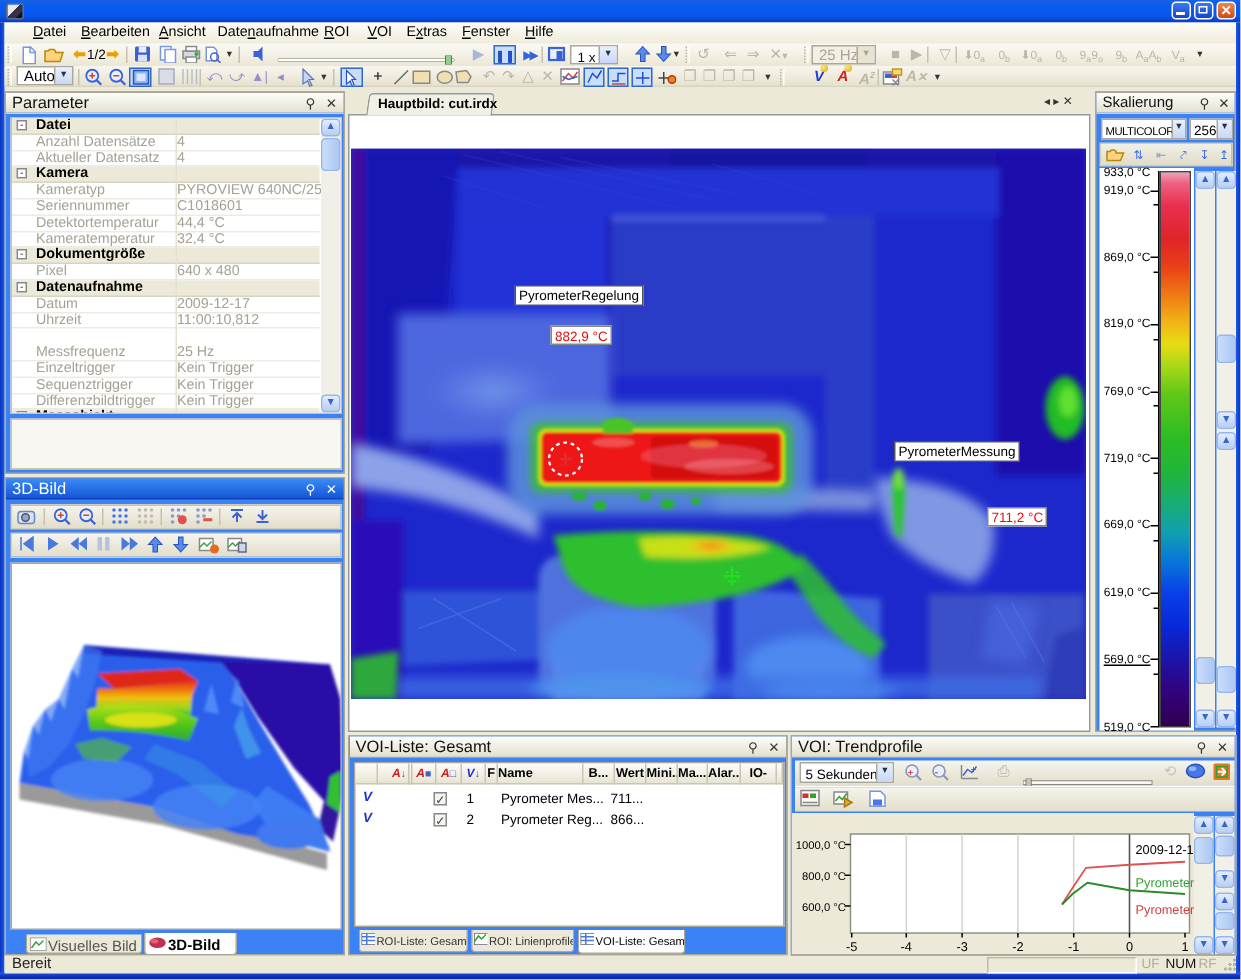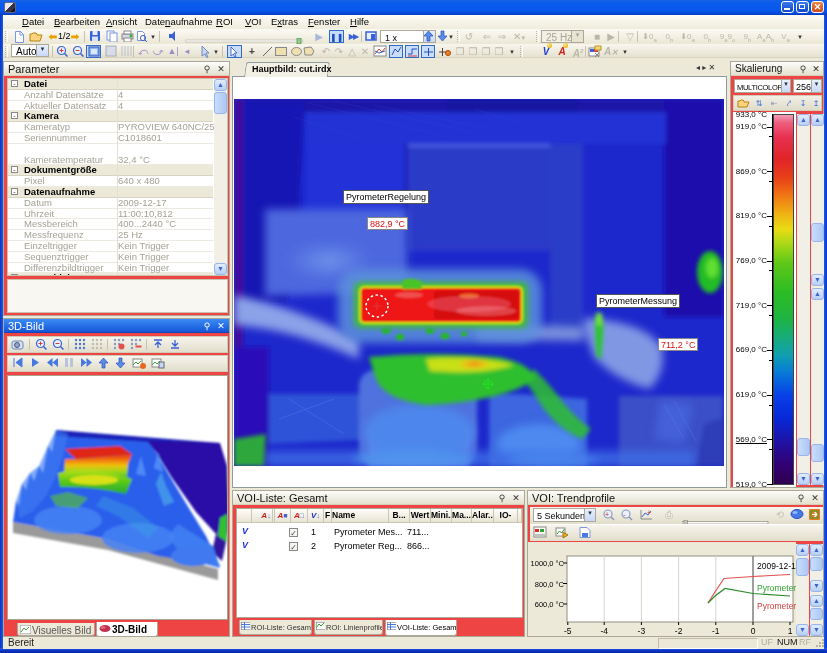--- a/index.html
+++ b/index.html
@@ -19,21 +19,21 @@
 #menubar span{position:absolute;top:1px;}
 #menubar u{text-decoration:underline;}
 #tb1{left:3px;top:29px;width:821px;height:15px;background:linear-gradient(180deg,#FBFAF4,#EBE7D5);}
 #tb2{left:3px;top:44px;width:821px;height:14px;background:linear-gradient(180deg,#F8F6EE,#E6E2D0);border-bottom:1px solid #D8D4C0;}
 .grip{position:absolute;width:3px;height:11px;top:2px;border-left:1px dotted #b8b4a0;border-right:1px solid #fff;}
 .sep{position:absolute;width:1px;height:11px;top:2px;background:#C6C2AE;}
 .ti{position:absolute;top:1px;width:14px;height:13px;font-size:10px;line-height:13px;text-align:center;}
 .combo{position:absolute;background:#fff;border:1px solid #ACA899;font-size:10px;color:#000;}
 .combo .da{position:absolute;right:0;top:0;bottom:0;width:12px;background:linear-gradient(180deg,#EAF0FC,#C8D8F8);border-left:1px solid #ACA899;color:#234;font-size:7px;text-align:center;}
 
-.panel{position:absolute;border:1px solid #ACA899;background:#ef4444;}
+.panel{position:absolute;border:1px solid #ACA899;background:#3b82f6;}
 .ptitle{position:absolute;left:0;top:0;right:0;height:14px;background:linear-gradient(180deg,#FDFDFB,#E4E1CE);border-bottom:1px solid #D4D0BC;font-size:11px;color:#111;padding-left:4px;line-height:14px;}
 .ptitle.blue{background:linear-gradient(180deg,#3B8BF5,#1556D8);color:#fff;border-bottom:1px solid #1243B8;}
 .pbtn{position:absolute;top:1px;width:12px;height:12px;font-size:9px;line-height:12px;text-align:center;color:#333;}
 .blue .pbtn{color:#fff;}
 
 .sb{position:absolute;background:#F2F0E6;}
 .sbtn{position:absolute;width:13px;height:12px;background:linear-gradient(180deg,#E2ECFE,#B8CEF2);border:1px solid #96B5EA;border-radius:3px;color:#3A66C8;font-size:7px;text-align:center;line-height:10px;}
 .sthumb{position:absolute;left:0px;width:13px;background:linear-gradient(90deg,#CADEFC,#ACC7F2);border:1px solid #96B5EA;border-radius:3px;}
 
 #statusbar{left:3px;top:637px;width:821px;height:12px;background:#ECE9D8;font-size:10px;color:#222;}
@@ -108,21 +108,21 @@
         <rect x="112" y="0" width="4" height="6" fill="#8FD08F" stroke="#3A7A3A" stroke-width="0.6"></rect>
       </svg></span>
 <span class="ti" style="left:309px;color:#A8B8D8;">▶</span>
 <span class="ti" style="left:326px;width:15px;border:1px solid #316AC5;background:#C9DCFA;color:#2050C8;font-size:8px;">❚❚</span>
 <span class="ti" style="left:343px;color:#3A62D8;font-size:8px;letter-spacing:-2px;">▶▶</span>
 <div class="sep" style="left:358px;"></div>
 <span class="ti" style="left:361px;"><svg width="12" height="12">
         <rect x="1" y="2" width="10" height="8" fill="#E8F0FF" stroke="#3A62D8" stroke-width="1.5"></rect>
         <rect x="6" y="4" width="4" height="6" fill="#3A62D8"></rect>
       </svg></span>
-<div class="combo" style="left:377px;top:1px;width:56px;height:13px;font-size:9px;padding-left:13px;">
+<div class="combo" style="left:377px;top:1px;width:32px;height:13px;font-size:9px;padding-left:13px;">
       <span style="position:absolute;left:4px;top:2px;">1 x</span>
       <span class="da">▾</span>
     </div>
 <span class="ti" style="left:418px;"><svg width="11" height="12">
         <path d="M5.5 1 L10 6 L7 6 L7 11 L4 11 L4 6 L1 6 Z" fill="#5B8BE8" stroke="#2A52B8" stroke-width="0.7"></path>
       </svg></span>
 <span class="ti" style="left:432px;"><svg width="11" height="12">
         <path d="M5.5 11 L10 6 L7 6 L7 1 L4 1 L4 6 L1 6 Z" fill="#5B8BE8" stroke="#2A52B8" stroke-width="0.7"></path>
       </svg></span>
 <span class="ti" style="left:444px;width:8px;font-size:7px;color:#333;">▾</span>
@@ -268,20 +268,24 @@
         <b style="position:absolute;left:16px;top:-1px;color:#000;">Kamera</b>
       </div>
       <div style="position:absolute;left:0;top:43.2px;width:205px;height:10.8px;border-bottom:1px solid #EDEBE1;">
         <span style="position:absolute;left:16px;top:-1px;color:#A5A294;white-space:nowrap;">Kameratyp</span>
         <span style="position:absolute;left:110px;top:-1px;color:#A5A294;white-space:nowrap;">PYROVIEW 640NC/25HZ/17 X13</span>
       </div>
       <div style="position:absolute;left:0;top:54px;width:205px;height:10.8px;border-bottom:1px solid #EDEBE1;">
         <span style="position:absolute;left:16px;top:-1px;color:#A5A294;white-space:nowrap;">Seriennummer</span>
         <span style="position:absolute;left:110px;top:-1px;color:#A5A294;white-space:nowrap;">C1018601</span>
       </div>
+      <div style="position:absolute;left:0;top:64.80000000000001px;width:205px;height:10.8px;border-bottom:1px solid #EDEBE1;">
+        <span style="position:absolute;left:16px;top:-1px;color:#A5A294;white-space:nowrap;">Detektortemperatur</span>
+        <span style="position:absolute;left:110px;top:-1px;color:#A5A294;white-space:nowrap;">44,4 °C</span>
+      </div>
       <div style="position:absolute;left:0;top:75.60000000000001px;width:205px;height:10.8px;border-bottom:1px solid #EDEBE1;">
         <span style="position:absolute;left:16px;top:-1px;color:#A5A294;white-space:nowrap;">Kameratemperatur</span>
         <span style="position:absolute;left:110px;top:-1px;color:#A5A294;white-space:nowrap;">32,4 °C</span>
       </div>
       <div style="position:absolute;left:0;top:86.4px;width:205px;height:10.8px;background:#ECE9D8;border-bottom:1px solid #D8D4C2;">
         <span style="position:absolute;left:3px;top:1px;width:7px;height:7px;border:1px solid #888;background:#fff;font-size:7px;line-height:6px;text-align:center;color:#333;">-</span>
         <b style="position:absolute;left:16px;top:-1px;color:#000;">Dokumentgröße</b>
       </div>
       <div style="position:absolute;left:0;top:97.2px;width:205px;height:10.8px;border-bottom:1px solid #EDEBE1;">
         <span style="position:absolute;left:16px;top:-1px;color:#A5A294;white-space:nowrap;">Pixel</span>
@@ -291,24 +295,20 @@
         <span style="position:absolute;left:3px;top:1px;width:7px;height:7px;border:1px solid #888;background:#fff;font-size:7px;line-height:6px;text-align:center;color:#333;">-</span>
         <b style="position:absolute;left:16px;top:-1px;color:#000;">Datenaufnahme</b>
       </div>
       <div style="position:absolute;left:0;top:118.80000000000001px;width:205px;height:10.8px;border-bottom:1px solid #EDEBE1;">
         <span style="position:absolute;left:16px;top:-1px;color:#A5A294;white-space:nowrap;">Datum</span>
         <span style="position:absolute;left:110px;top:-1px;color:#A5A294;white-space:nowrap;">2009-12-17</span>
       </div>
       <div style="position:absolute;left:0;top:129.60000000000002px;width:205px;height:10.8px;border-bottom:1px solid #EDEBE1;">
         <span style="position:absolute;left:16px;top:-1px;color:#A5A294;white-space:nowrap;">Uhrzeit</span>
         <span style="position:absolute;left:110px;top:-1px;color:#A5A294;white-space:nowrap;">11:00:10,812</span>
-      </div>
-      <div style="position:absolute;left:0;top:140.4px;width:205px;height:10.8px;border-bottom:1px solid #EDEBE1;">
-        <span style="position:absolute;left:16px;top:-1px;color:#A5A294;white-space:nowrap;">Messbereich</span>
-        <span style="position:absolute;left:110px;top:-1px;color:#A5A294;white-space:nowrap;">400...2440 °C</span>
       </div>
       <div style="position:absolute;left:0;top:151.20000000000002px;width:205px;height:10.8px;border-bottom:1px solid #EDEBE1;">
         <span style="position:absolute;left:16px;top:-1px;color:#A5A294;white-space:nowrap;">Messfrequenz</span>
         <span style="position:absolute;left:110px;top:-1px;color:#A5A294;white-space:nowrap;">25 Hz</span>
       </div>
       <div style="position:absolute;left:0;top:162px;width:205px;height:10.8px;border-bottom:1px solid #EDEBE1;">
         <span style="position:absolute;left:16px;top:-1px;color:#A5A294;white-space:nowrap;">Einzeltrigger</span>
         <span style="position:absolute;left:110px;top:-1px;color:#A5A294;white-space:nowrap;">Kein Trigger</span>
       </div>
       <div style="position:absolute;left:0;top:172.8px;width:205px;height:10.8px;border-bottom:1px solid #EDEBE1;">

